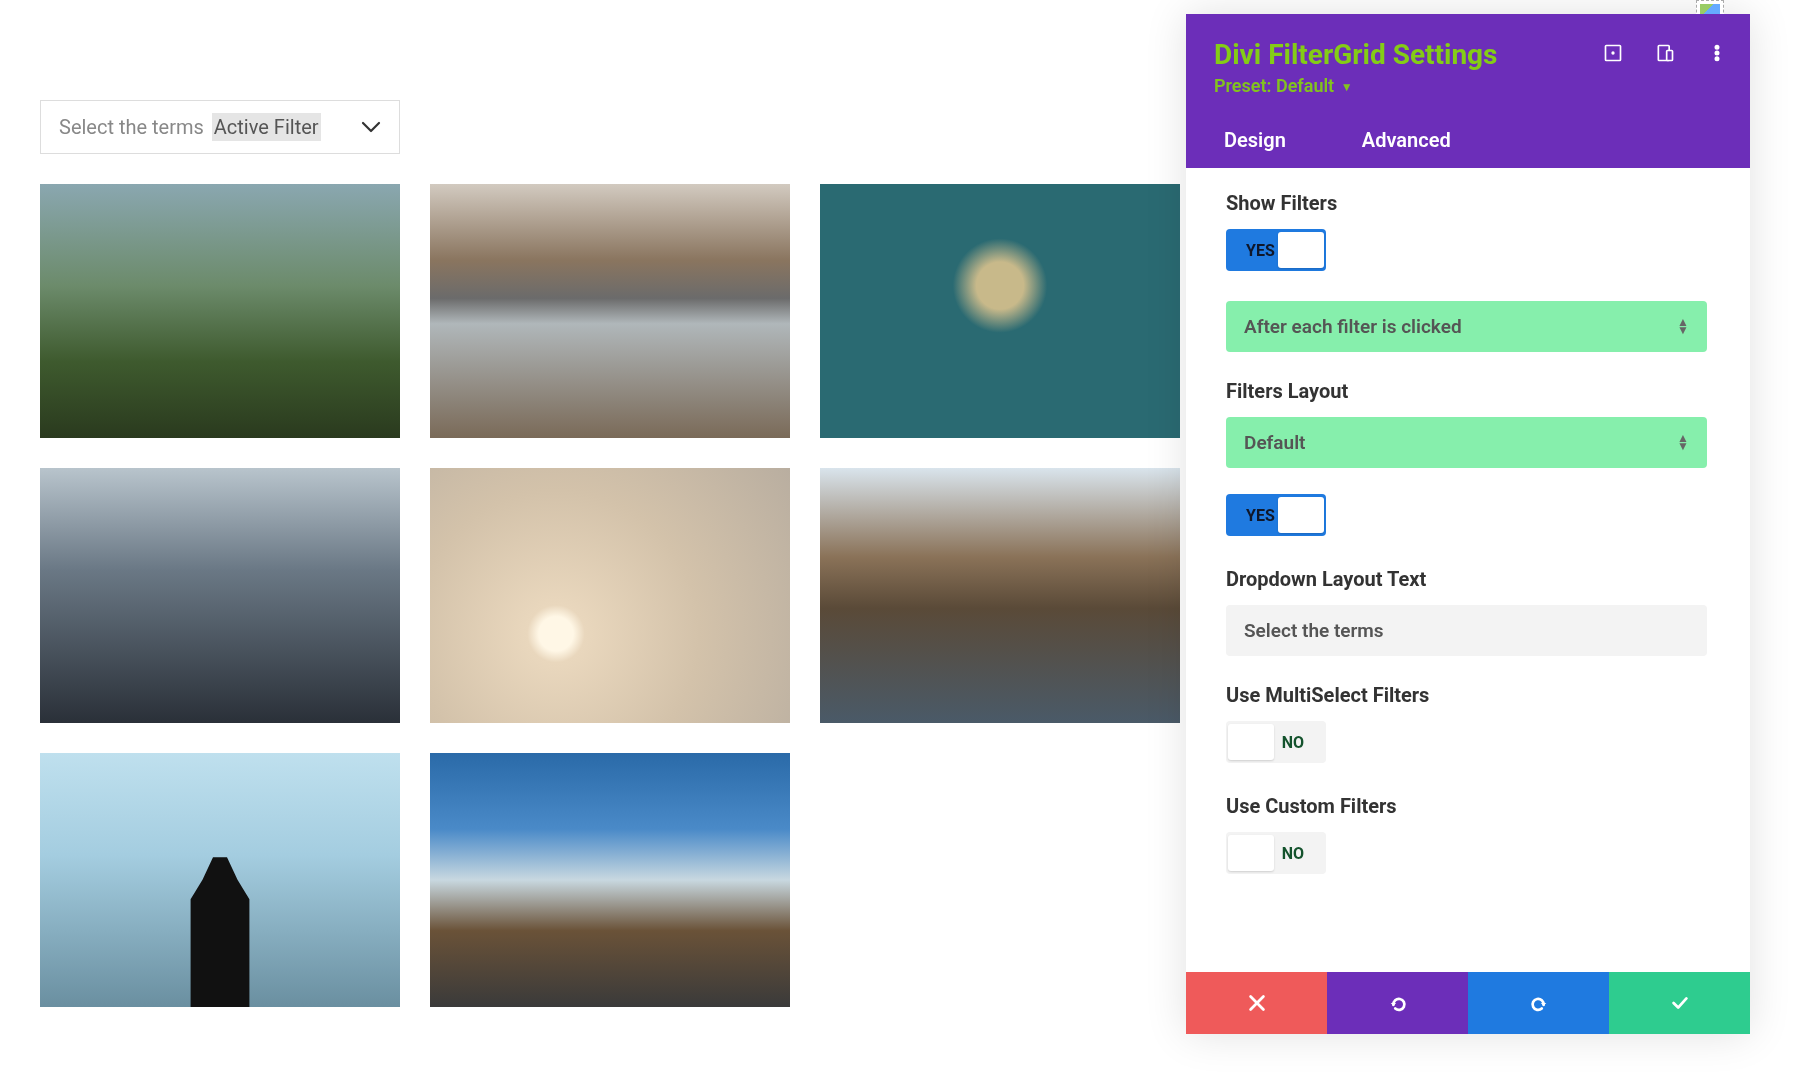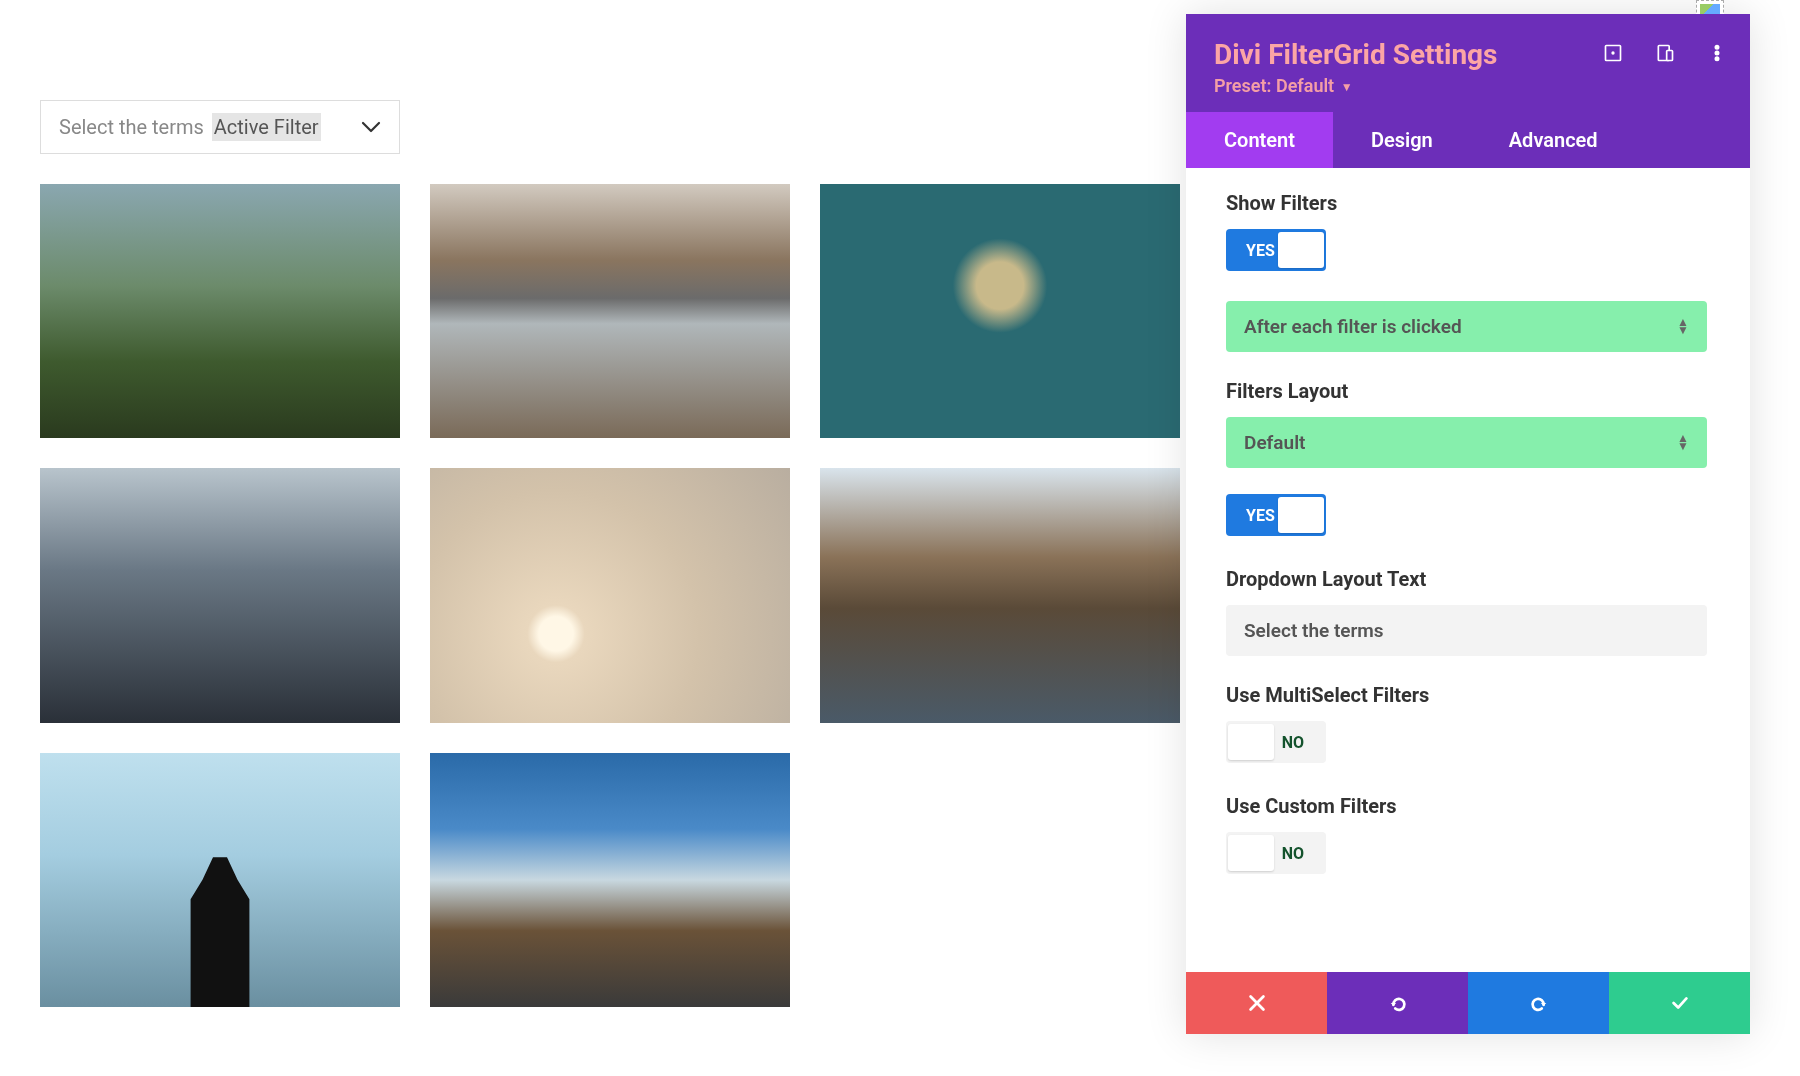--- a/index.html
+++ b/index.html
@@ -24,21 +24,21 @@
   .g6 { background: linear-gradient(180deg,#d9e4ec 0%, #8a7258 35%, #5a4a38 55%, #4a5a68 100%); }
   .g7 { background: linear-gradient(180deg,#bfe0ee 0%, #a4cde0 40%, #6a8fa0 100%); position: relative; }
   .g7::after { content:""; position:absolute; bottom:0; left:50%; transform:translateX(-50%); width:70px; height:150px; background:#111; clip-path: polygon(40% 0,60% 0,75% 15%,92% 28%,92% 100%,8% 100%,8% 28%,25% 15%);}
   .g8 { background: linear-gradient(180deg,#2a6aa8 0%, #4a8ac8 30%, #c8d8e0 50%, #6a5238 70%, #3a3a3a 100%); }
 
   
   .panel { position: absolute; top: 14px; right: 50px; width: 564px; height: 1020px; background: #fff; box-shadow: 0 0 40px rgba(0,0,0,.12); display:flex; flex-direction:column; }
   .broken-img-badge { position:absolute; top:-14px; right:26px; width:28px; height:22px; border:1px dashed #aaa; background:#fff; }
   .broken-img-badge::before{content:"";position:absolute;inset:3px;background:linear-gradient(135deg,#9c6 0 40%,#6af 40% 100%);}
   
-  .panel-header { background:#6c2eb9; color:#fca5a5; padding:24px 28px 16px; position:relative; }
+  .panel-header { background:#6c2eb9; color:#84cc16; padding:24px 28px 16px; position:relative; }
   .panel-title { font-size:28px; font-weight:700; }
   .panel-preset { font-size:18px; font-weight:600; margin-top:4px; opacity:.95; }
   .panel-preset .caret { font-size:12px; vertical-align:middle; margin-left:2px; }
   .header-icons { position:absolute; right:22px; top:28px; display:flex; gap:30px; }
   .header-icons span { width:22px; height:22px; display:flex; align-items:center; justify-content:center; cursor:pointer; color:#fff; }
   .header-icons svg { width:20px; height:20px; stroke:#fff; fill:none; stroke-width:2; }
   .header-icons .dots svg circle { fill:#fff; }
 
   .tabs { display:flex; background:#6c2eb9; }
   .tab { flex:0 0 auto; padding:16px 38px; color:#fff; font-size:20px; font-weight:600; cursor:pointer; }
@@ -46,21 +46,21 @@
 
   .panel-body { flex:1; overflow-y:auto; padding:22px 43px 20px 40px; position:relative; }
   .panel-body::-webkit-scrollbar{width:4px;}
   .panel-body::-webkit-scrollbar-thumb{background:#444;}
 
   .field { margin-bottom:26px; }
   .field-label { font-size:20px; font-weight:700; color:#333; margin-bottom:12px; max-width:320px; line-height:1.35; }
 
   .toggle { display:inline-flex; align-items:center; background:#1f7ae0; border-radius:4px; height:42px; position:relative; width:100px; cursor:pointer; }
   .toggle.off { background:#f3f3f3; }
-  .toggle .toggle-text { color:#ffffff; font-weight:700; font-size:16px; padding:0 12px; }
+  .toggle .toggle-text { color:#0f172a; font-weight:700; font-size:16px; padding:0 12px; }
   .toggle.off .toggle-text { color:#14532d; }
   .toggle .knob { position:absolute; background:#fff; border-radius:3px; margin:2px 0 0 0; width:46px; height:36px; top:1px; box-shadow:0 1px 2px rgba(0,0,0,.15); }
   .toggle.on .knob { right:2px; }
   .toggle.on .toggle-text { position:absolute; left:8px; }
   .toggle.off .knob { left:2px; }
   .toggle.off .toggle-text { position:absolute; right:10px; }
 
   .select-box { background:#86efac; border-radius:4px; padding:14px 18px; font-size:19px; font-weight:600; color:#555; display:flex; justify-content:space-between; align-items:center; cursor:pointer; }
   .select-box .sort-arrows { font-size:12px; color:#666; line-height:.6; display:flex; flex-direction:column; }
 
@@ -131,21 +131,20 @@
         <svg viewBox="0 0 24 24">
             <circle cx="12" cy="5" r="2"></circle>
             <circle cx="12" cy="12" r="2"></circle>
             <circle cx="12" cy="19" r="2"></circle>
           </svg>
       </span>
     </div>
   </div>
 
   <div class="tabs">
-    <div class="tab active">Content</div>
     <div class="tab">Design</div>
     <div class="tab">Advanced</div>
   </div>
 
   <div class="panel-body">
 
     <div class="field">
       <div class="field-label">Show Filters</div>
       <div class="toggle on">
         <span class="toggle-text">YES</span>

